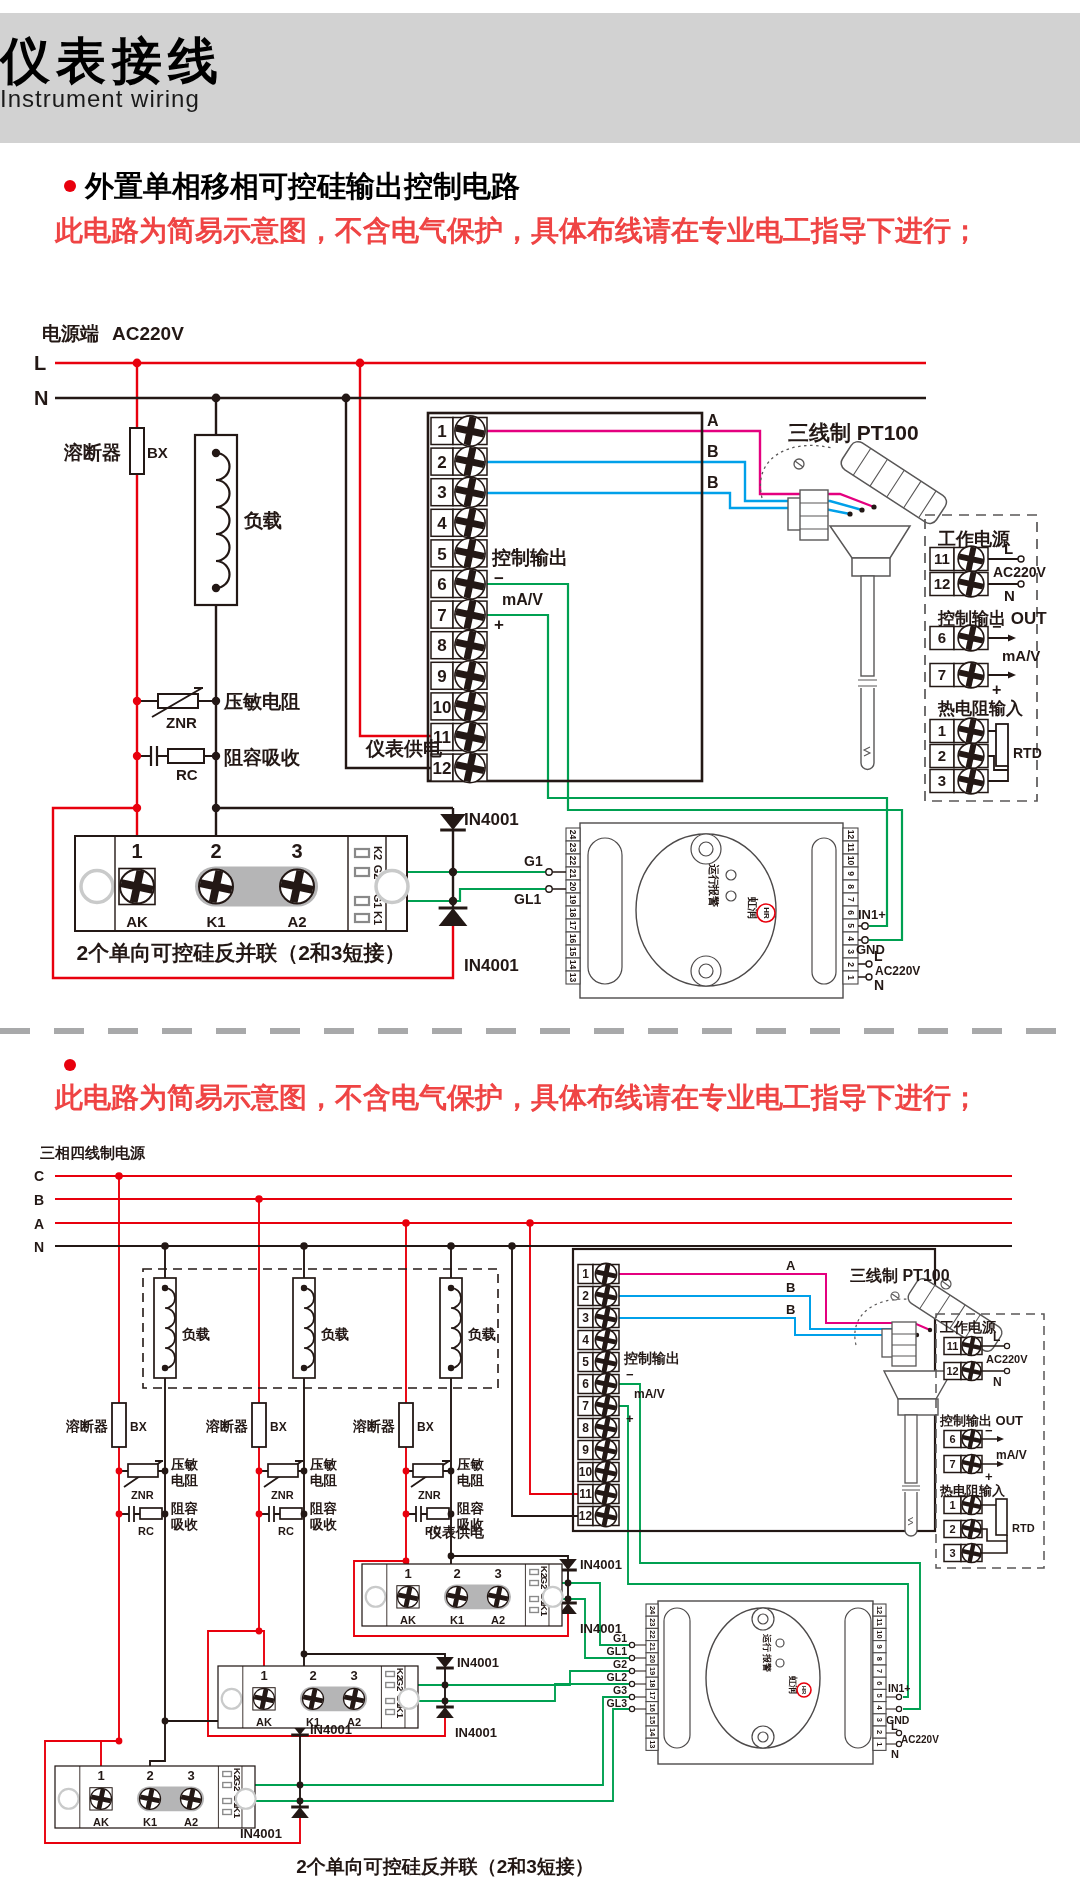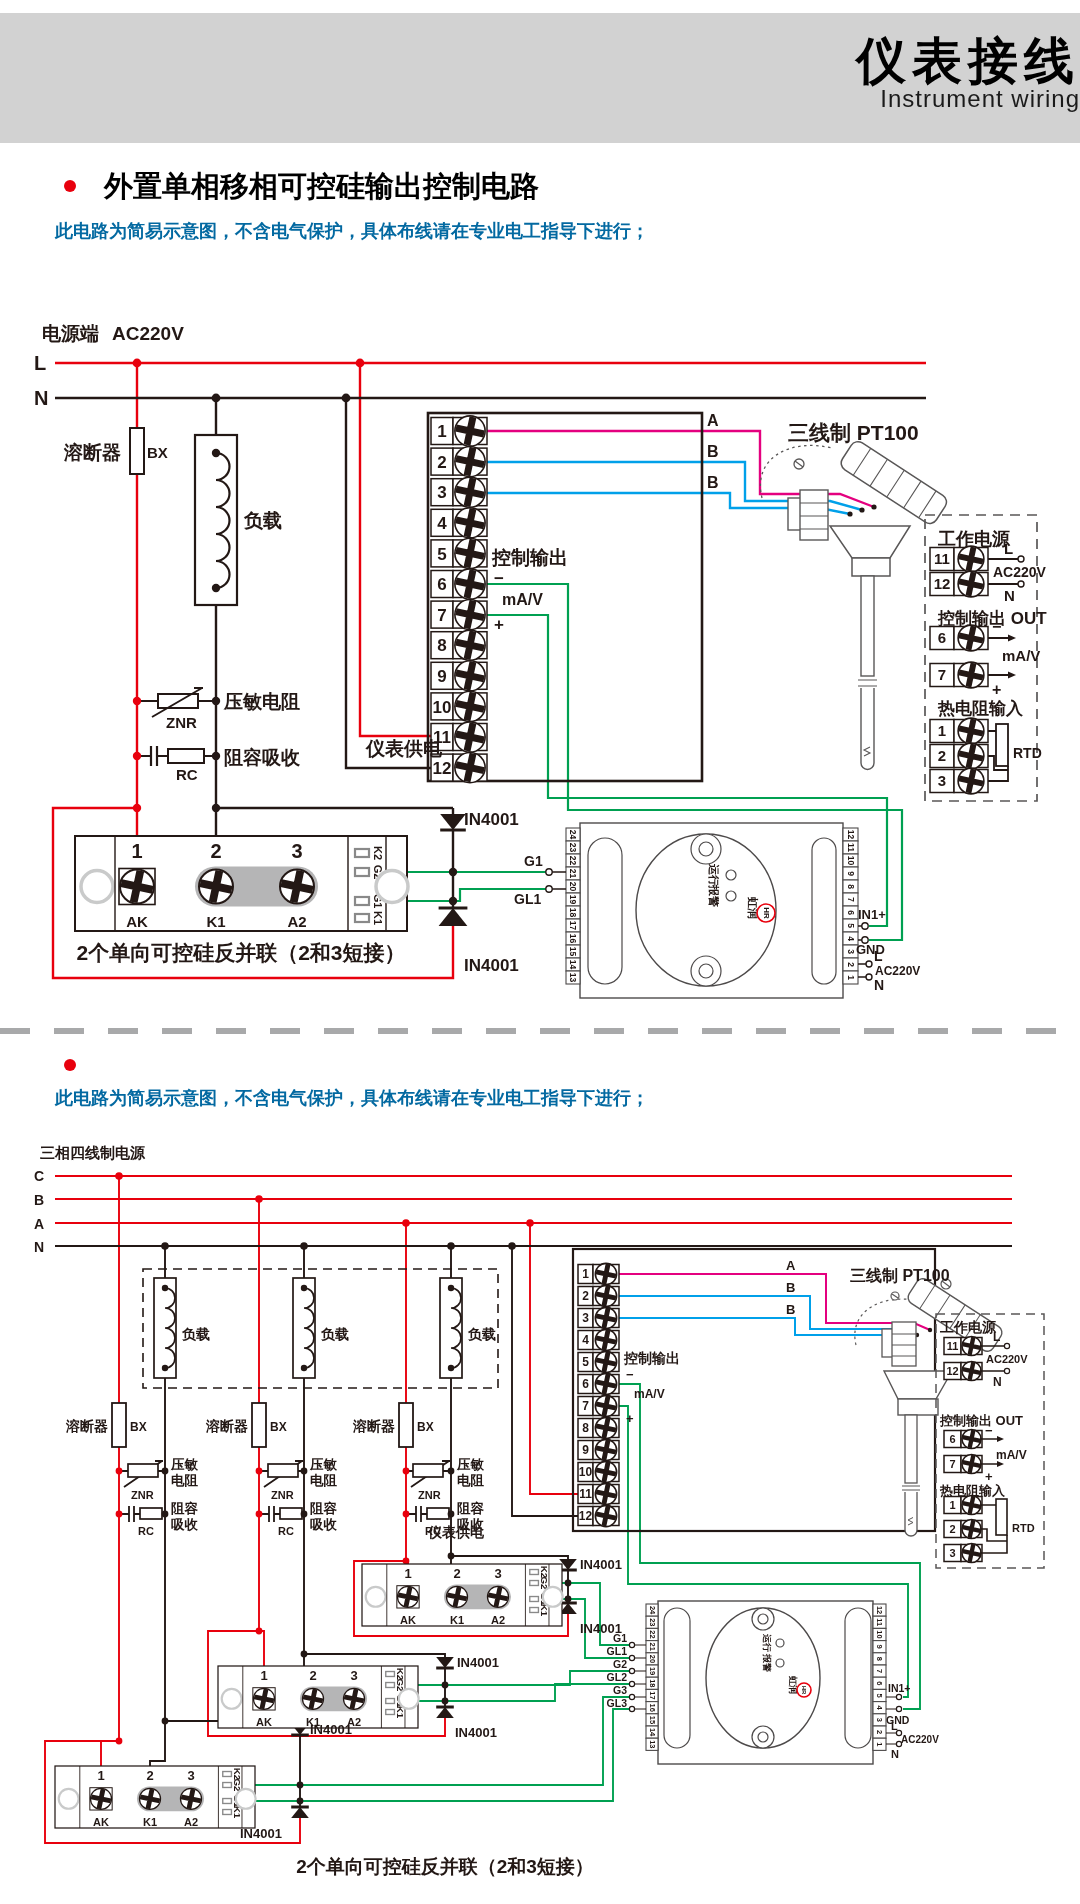--- a/index.html
+++ b/index.html
@@ -1,22 +1,22 @@
 <!DOCTYPE html>
 <html><head>
 <meta charset="utf-8">
 <style>
   html,body{margin:0;padding:0;background:#fff;}
   body{width:1080px;font-family:"Liberation Sans",sans-serif;color:#231815;}
-  .band{margin-top:13px;height:130px;background:#d2d2d2;text-align:right;}
+  .band{margin-top:13px;height:130px;background:#d2d2d2;text-align:left;}
   .band-title{padding-top:22px;font-size:50px;font-weight:bold;letter-spacing:6px;color:#000;line-height:52px;}
   .band-sub{font-size:24px;color:#1a1a1a;letter-spacing:1px;line-height:24px;}
-  .sec-title{display:flex;align-items:center;gap:28px;margin:25px 0 0 64px;font-size:29px;font-weight:bold;line-height:36px;color:#000;}
+  .sec-title{display:flex;align-items:center;gap:9px;margin:25px 0 0 64px;font-size:29px;font-weight:bold;line-height:36px;color:#000;}
   .bullet{width:12px;height:12px;border-radius:50%;background:#e8000d;flex:0 0 auto;}
-  .sec-note{margin:14px 0 0 55px;font-size:18px;font-weight:bold;line-height:26px;color:#0369a1;}
+  .sec-note{margin:14px 0 0 55px;font-size:28px;font-weight:bold;line-height:26px;color:#ef4444;}
   svg{display:block;}
   #svg1{margin-top:14px;}
   #svg2{margin-top:20px;}
   .sep{height:6px;margin:2px 0 0 0;background:repeating-linear-gradient(90deg,#a8a9aa 0 30px,transparent 30px 54px);}
   svg text{font-family:"Liberation Sans",sans-serif;font-weight:600;fill:#231815;}
 </style>
 </head>
 <body>
 
 <div class="band">

